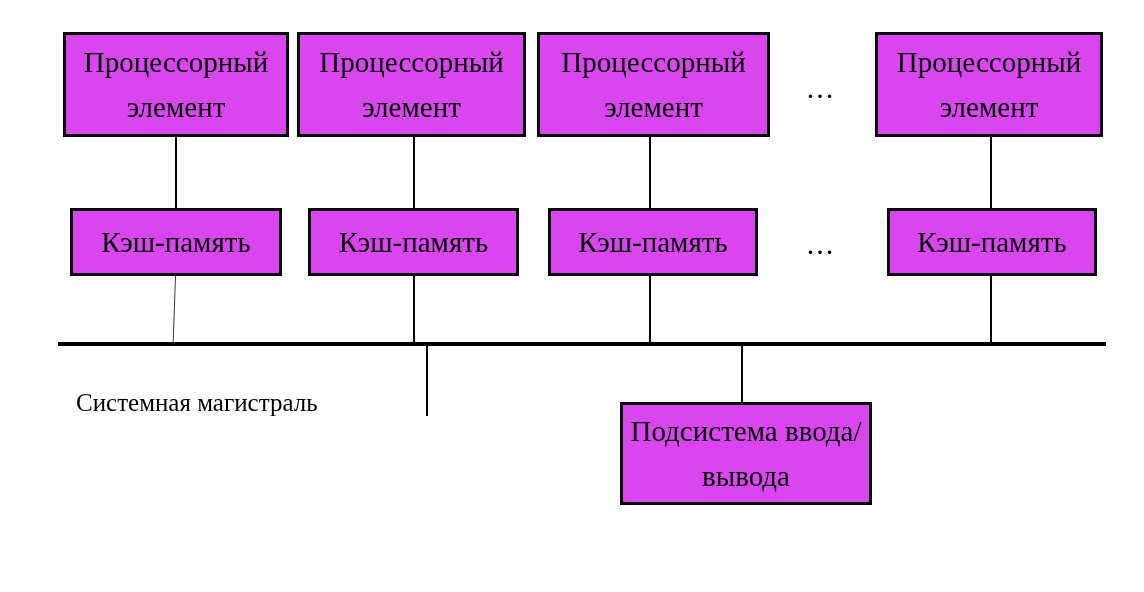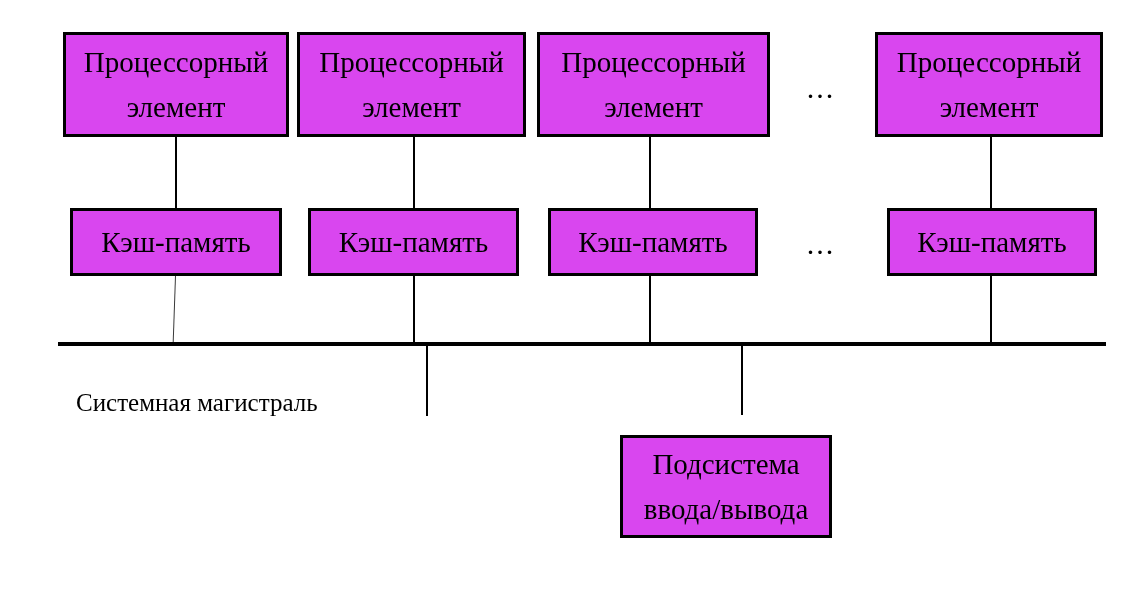--- a/index.html
+++ b/index.html
@@ -68,21 +68,21 @@
   
   #pe1 { left: 63px;  top: 32px; width: 226px; height: 105px; }
   #pe2 { left: 297px; top: 32px; width: 229px; height: 105px; }
   #pe3 { left: 537px; top: 32px; width: 233px; height: 105px; }
   #pe4 { left: 875px; top: 32px; width: 228px; height: 105px; }
   #c1  { left: 70px;  top: 208px; width: 212px; height: 68px; }
   #c2  { left: 308px; top: 208px; width: 211px; height: 68px; }
   #c3  { left: 548px; top: 208px; width: 210px; height: 68px; }
   #c4  { left: 887px; top: 208px; width: 210px; height: 68px; }
   #mem { left: 306px; top: 416px; width: 246px; height: 106px; }
-  #io  { left: 620px; top: 435px; width: 212px; height: 103px; }
+  #io  { left: 620px; top: 402px; width: 252px; height: 103px; }
 </style>
 </head>
 <body>
 
 <div id="canvas">
 
   <div id="pe1" class="box">
     <span>Процессорный элемент</span>
   </div>
   <div id="pe2" class="box">

